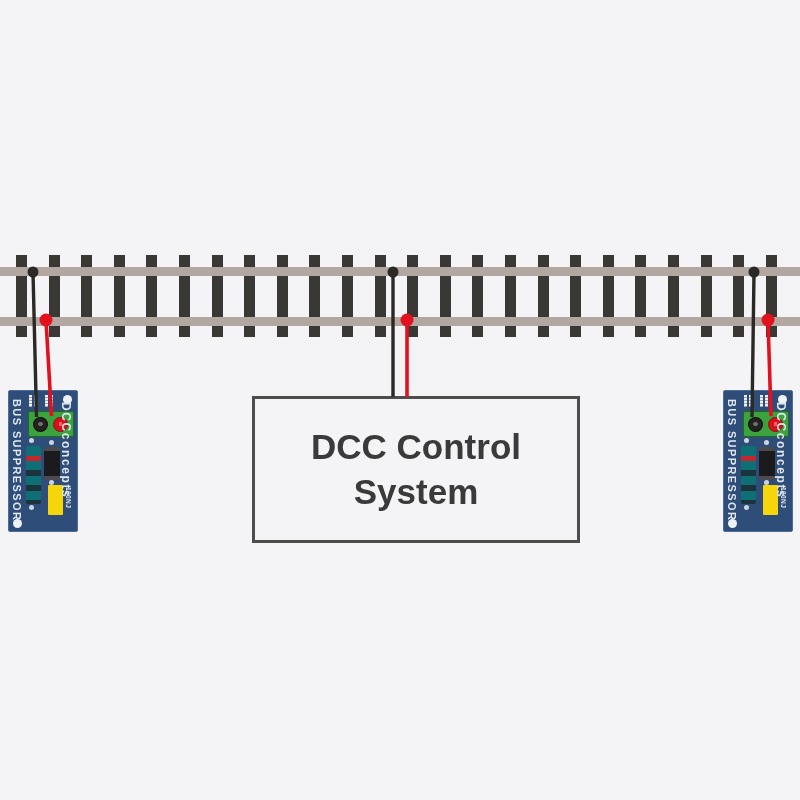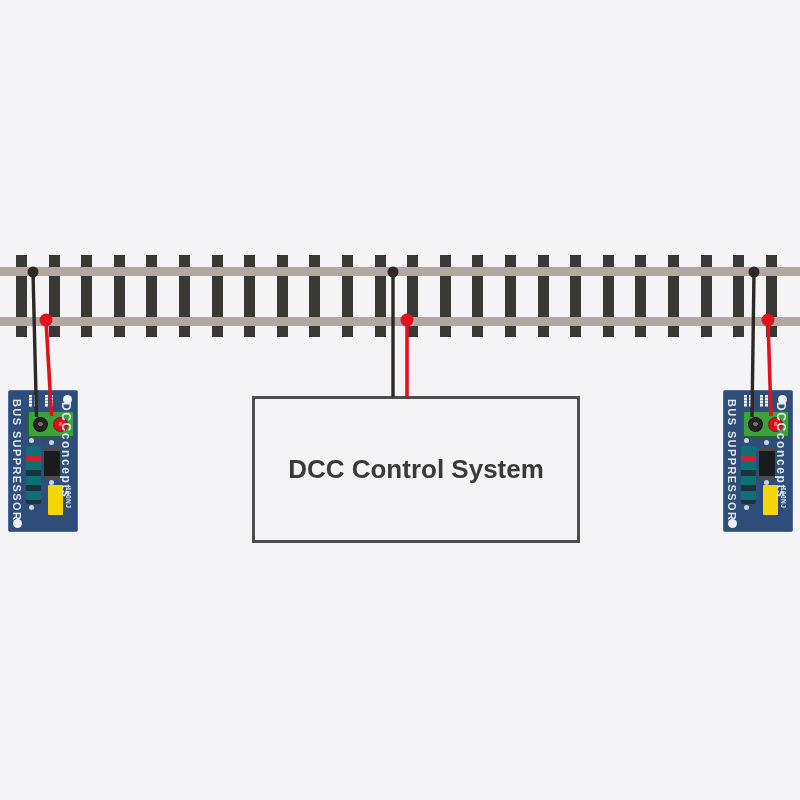--- a/index.html
+++ b/index.html
@@ -31,21 +31,21 @@
   .dot-red    { fill: var(--wire-red); }
 
   
   .control-box {
     left: 252px; top: 396px; width: 328px; height: 147px;
     border: 3px solid var(--box-border);
     display: flex; align-items: center; justify-content: center;
     text-align: center; z-index: 5;
   }
   .control-box .label {
-    font-size: 26px; font-weight: bold; color: var(--text-dark);
+    font-size: 35px; font-weight: bold; color: var(--text-dark);
     line-height: 1.26; padding: 0 28px;
   }
 
   
   .board {
     width: 70px; height: 142px; z-index: 10;
     background: var(--pcb);
     border: 1px solid var(--pcb-edge);
     border-radius: 2px;
   }

